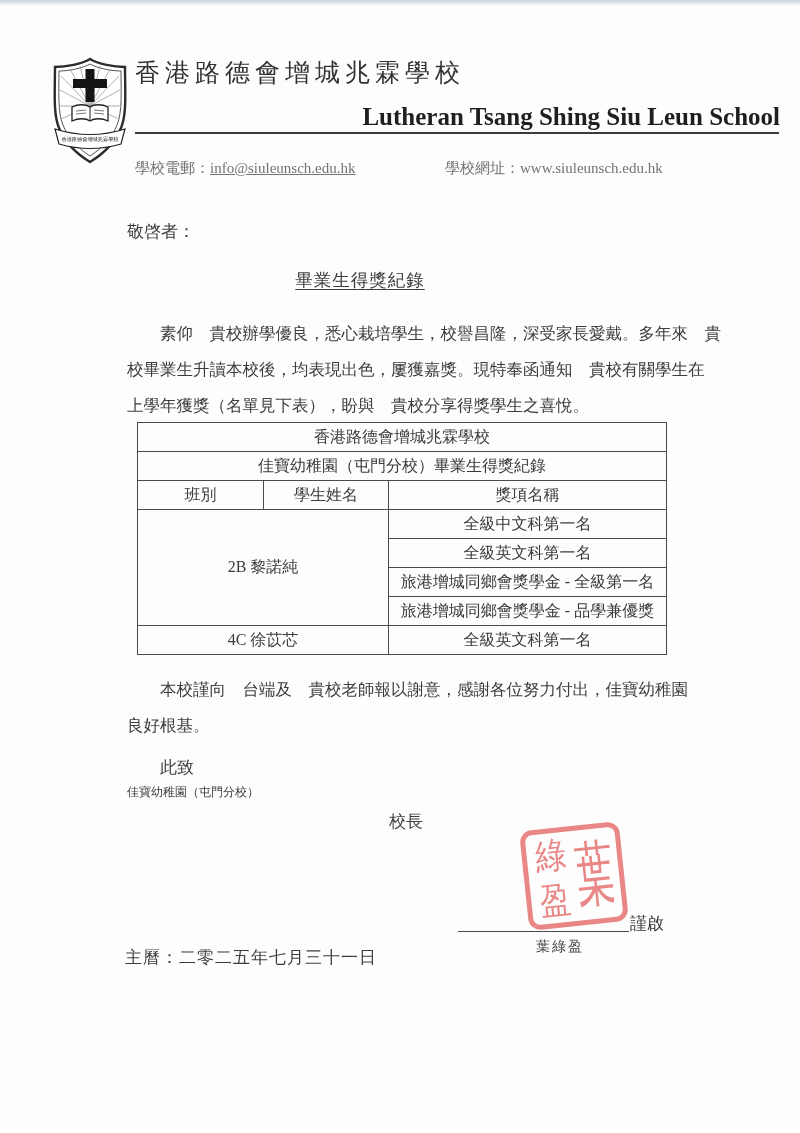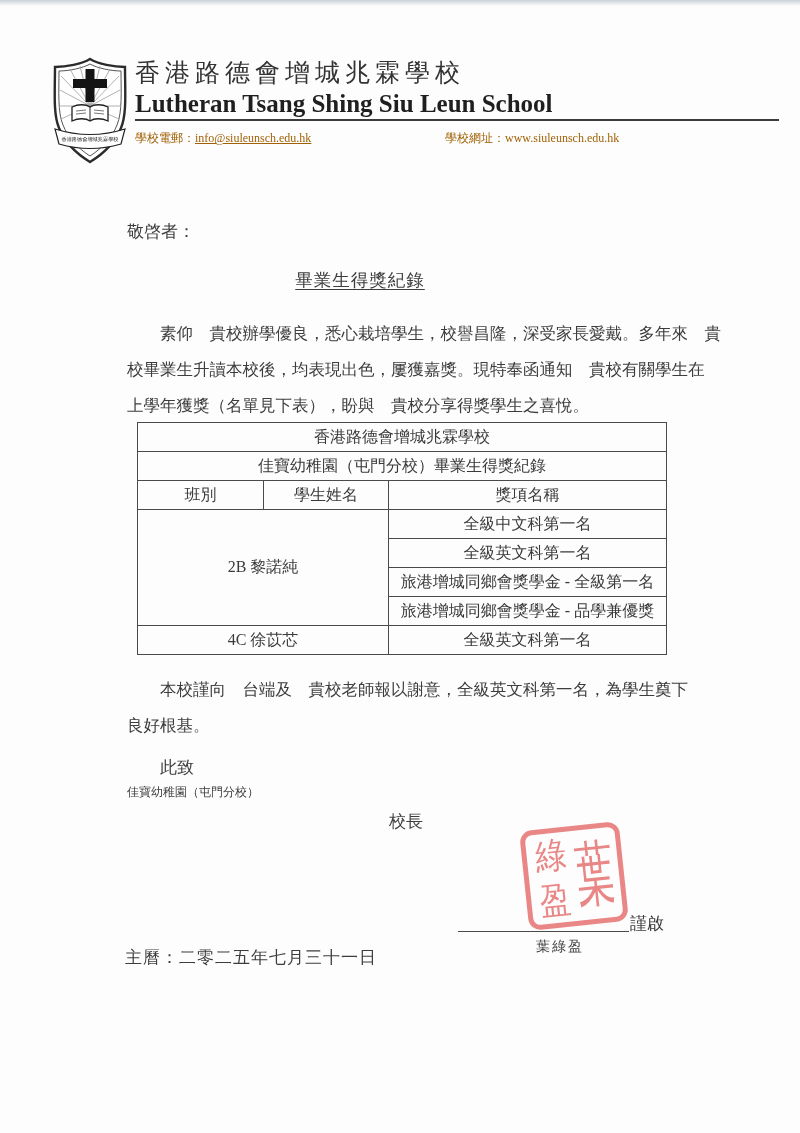--- a/index.html
+++ b/index.html
@@ -15,24 +15,24 @@
   .scan-edge{
     position:absolute;top:0;left:0;right:0;height:6px;
     background:linear-gradient(180deg,rgba(140,158,170,.45),rgba(140,158,170,0));
     pointer-events:none;
   }
 
   
   .logo{position:absolute;left:46px;top:56px;width:88px;height:110px;}
   .hdr{position:absolute;left:135px;top:56px;width:645px;}
   .zh-name{font-size:25px;letter-spacing:5px;color:#333;white-space:nowrap;}
-  .en-name{font-size:25px;font-weight:bold;color:#1f1f1f;margin-top:1px;white-space:nowrap;}
+  .en-name{font-size:25px;font-weight:bold;color:#1f1f1f;margin-top:14px;white-space:nowrap;text-align:right;}
   .hdr-rule{border-bottom:2px solid #3c3c3c;margin-top:1px;width:644px;}
   .addr{font-size:14.5px;margin-top:7px;white-space:pre;color:#363636;}
-  .contact-row{position:relative;margin-top:9px;font-size:12px;height:20px;color:#a16207;}
+  .contact-row{position:relative;margin-top:25px;font-size:15px;height:20px;color:#737373;}
   .email-wrap{position:absolute;left:0;top:0;}
   .email{ text-decoration:underline;}
   .site-wrap{position:absolute;left:310px;top:0;}
 
   
   .abs{position:absolute;}
   .salutation{left:127px;top:220px;font-size:17px;}
   .subject{left:105px;top:268px;width:510px;text-align:center;font-size:17.5px;letter-spacing:1px;}
   .subject span{text-decoration:underline;text-underline-offset:3px;}
   .bodytext{left:127px;top:316px;width:600px;font-size:16.5px;line-height:36px;white-space:pre-line;text-align:justify;}
@@ -164,21 +164,21 @@
             <td>旅港增城同鄉會獎學金 - 品學兼優獎</td>
           </tr>
       <tr>
         <td colspan="2">4C 徐苡芯</td>
         <td>全級英文科第一名</td>
       </tr>
     </tbody>
       </table>
   </div>
 
-  <div class="abs closingtext">　　本校謹向　台端及　貴校老師報以謝意，全級英文科第一名，為學生奠下
+  <div class="abs closingtext">　　本校謹向　台端及　貴校老師報以謝意，感謝各位努力付出，佳寶幼稚園
 良好根基。</div>
   <div class="abs sendto">此致</div>
   <div class="abs recipient">佳寶幼稚園（屯門分校）</div>
   <div class="abs principal">校長</div>
 
   <div class="abs seal" style="border-color: rgb(232, 125, 125); color: rgb(232, 125, 125);">
     <div class="seal-left">
       <div>綠</div>
       <div>盈</div>
     </div>

